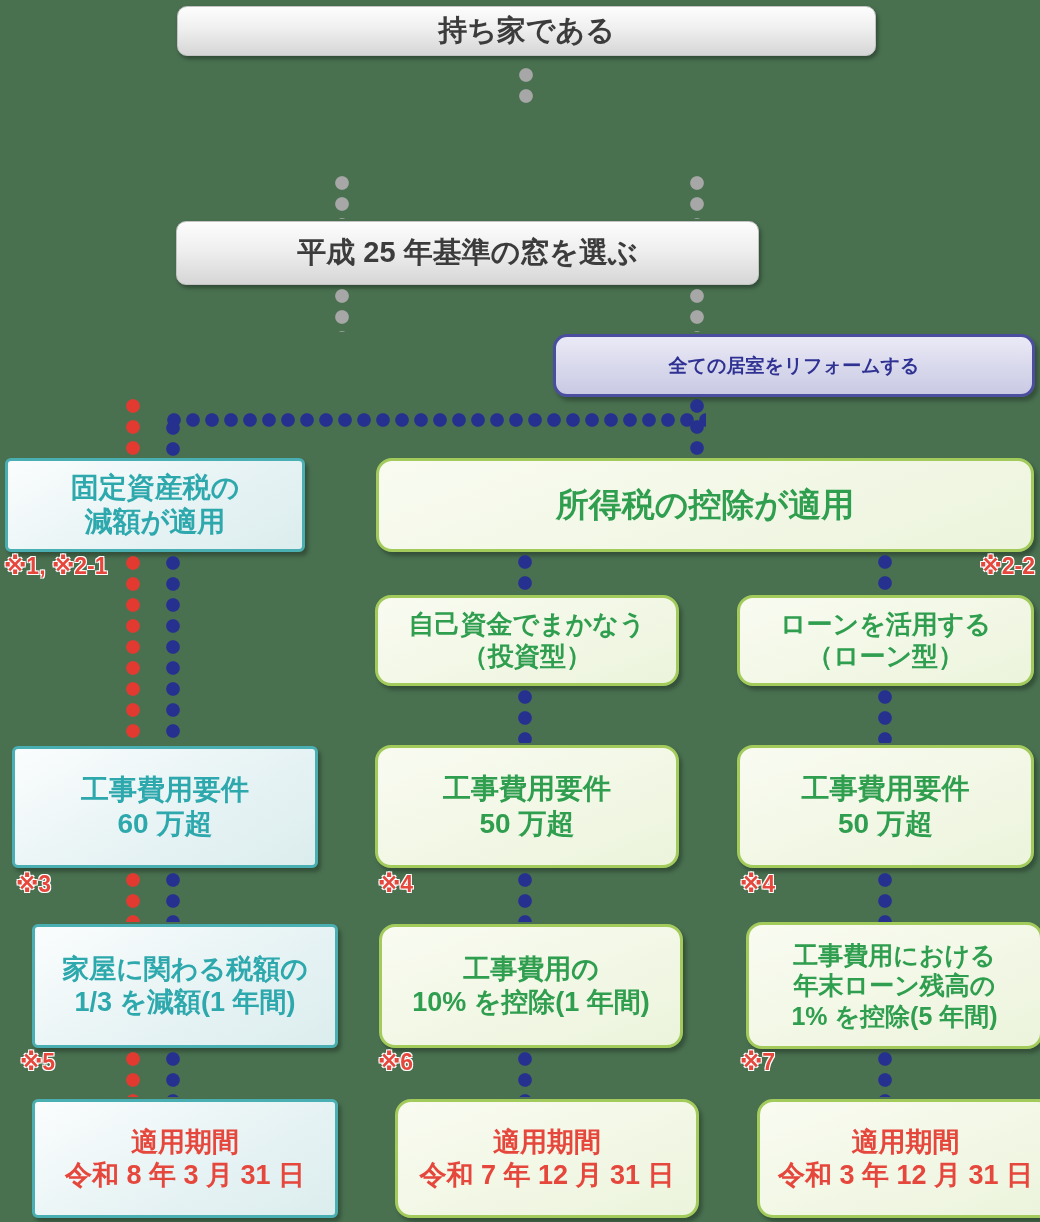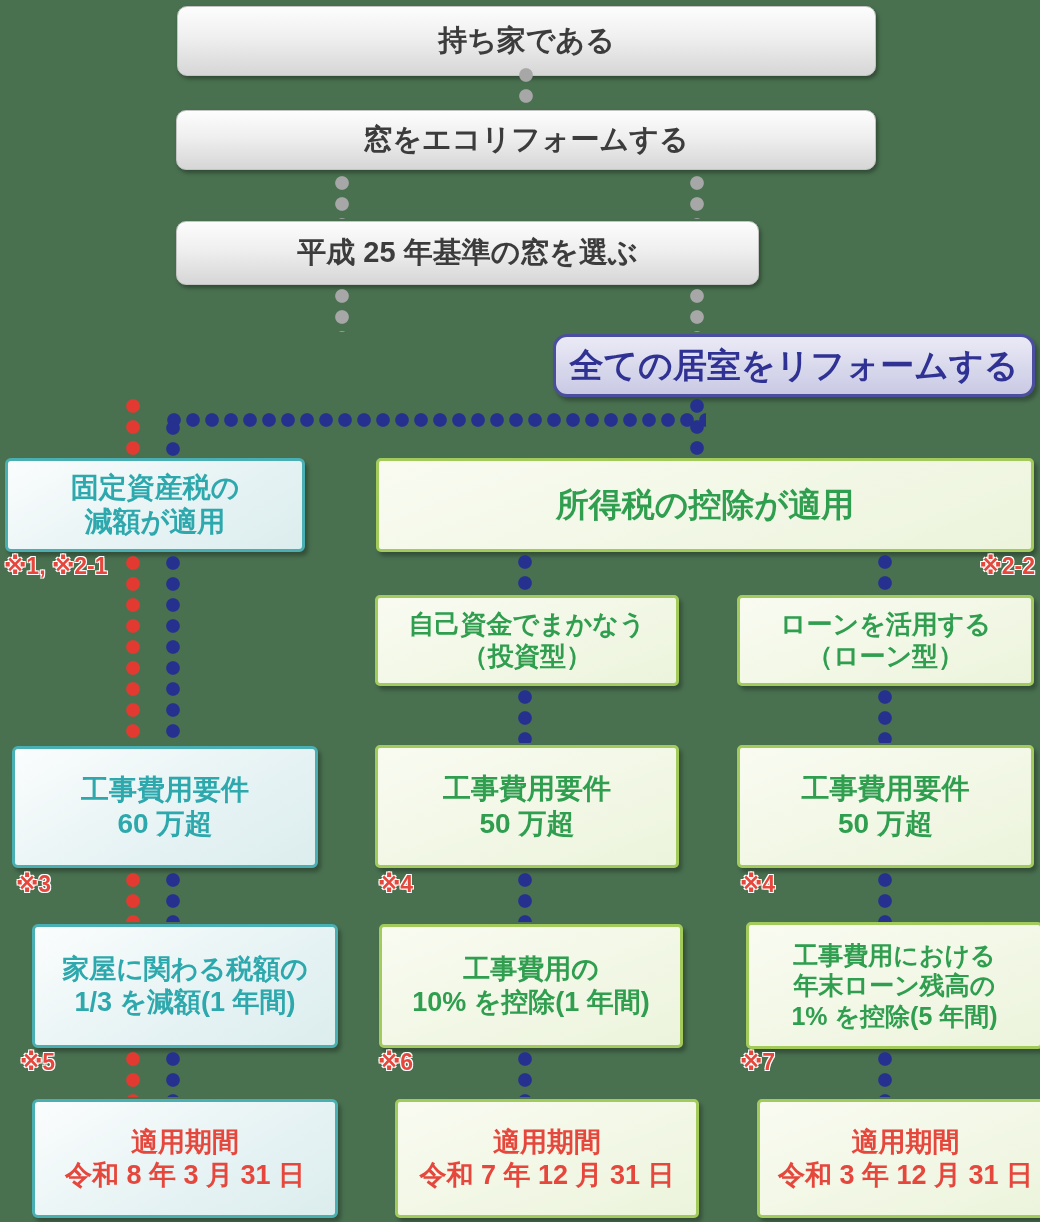--- a/index.html
+++ b/index.html
@@ -40,35 +40,35 @@
     border-radius:14px;
     color:#e6473c;
     font-size:27px;
     box-shadow:3px 4px 4px rgba(0,0,0,0.3);
   }
   .blue-box{
     background:linear-gradient(180deg,#eaeaf6 0%,#c9c9e4 100%);
     border:3px solid #4b4e9f;
     border-radius:14px;
     color:#2f3293;
-    font-size:34px;
+    font-size:19px;
     box-shadow:3px 4px 4px rgba(0,0,0,0.3);
   }
   .teal-box{
     background:linear-gradient(150deg,#fbfdfd 0%,#e7f3f4 55%,#dcedee 100%);
     border:3px solid #4aafb3;
     border-radius:6px;
     color:#2da8ad;
     font-size:28px;
     box-shadow:3px 4px 4px rgba(0,0,0,0.3);
   }
   .green-box{
     background:linear-gradient(160deg,#f9fbf1 0%,#ecf4dc 100%);
     border:3px solid #a3cb5c;
-    border-radius:5px;
+    border-radius:16px;
     color:#2f9e4f;
     font-size:26px;
     box-shadow:3px 4px 4px rgba(0,0,0,0.3);
   }
   .fs33{font-size:33px;}
   .fs28{font-size:28px;}
   .fs27{font-size:27px;margin-left:20px;}
   .fs25{font-size:25px;}
   .red-text{color:#e6473c;text-align:right;}
   .footnote{
@@ -95,29 +95,26 @@
   }
   .dots-red{--dc:#e23a30;}
   .dots-blue{--dc:#25308f;}
   .dots-gray{--dc:#a7a7a7;}
 </style>
 </head>
 <body>
 
 <div id="stage">
 
-  <div class="box gray-box" style="left:177px;top:6px;width:699px;height:70px">
+  <div class="box gray-box" style="left:177px;top:6px;width:699px;height:50px">
     <div>持ち家である</div>
   </div>
 
   <div class="vdots dots-gray" style="left:518px;top:67px;height:42px"></div>
 
-  <div class="box gray-box" style="left:176px;top:110px;width:700px;height:60px">
-    <div>窓をエコリフォームする</div>
-  </div>
 
   <div class="vdots dots-gray" style="left:334px;top:175px;height:44px"></div>
   <div class="vdots dots-gray" style="left:689px;top:175px;height:44px"></div>
 
   <div class="box gray-box" style="left:176px;top:221px;width:583px;height:64px">
     <div>平成 25 年基準の窓を選ぶ</div>
   </div>
 
   <div class="vdots dots-gray" style="left:334px;top:288px;height:44px"></div>
   <div class="vdots dots-gray" style="left:689px;top:288px;height:44px"></div>

